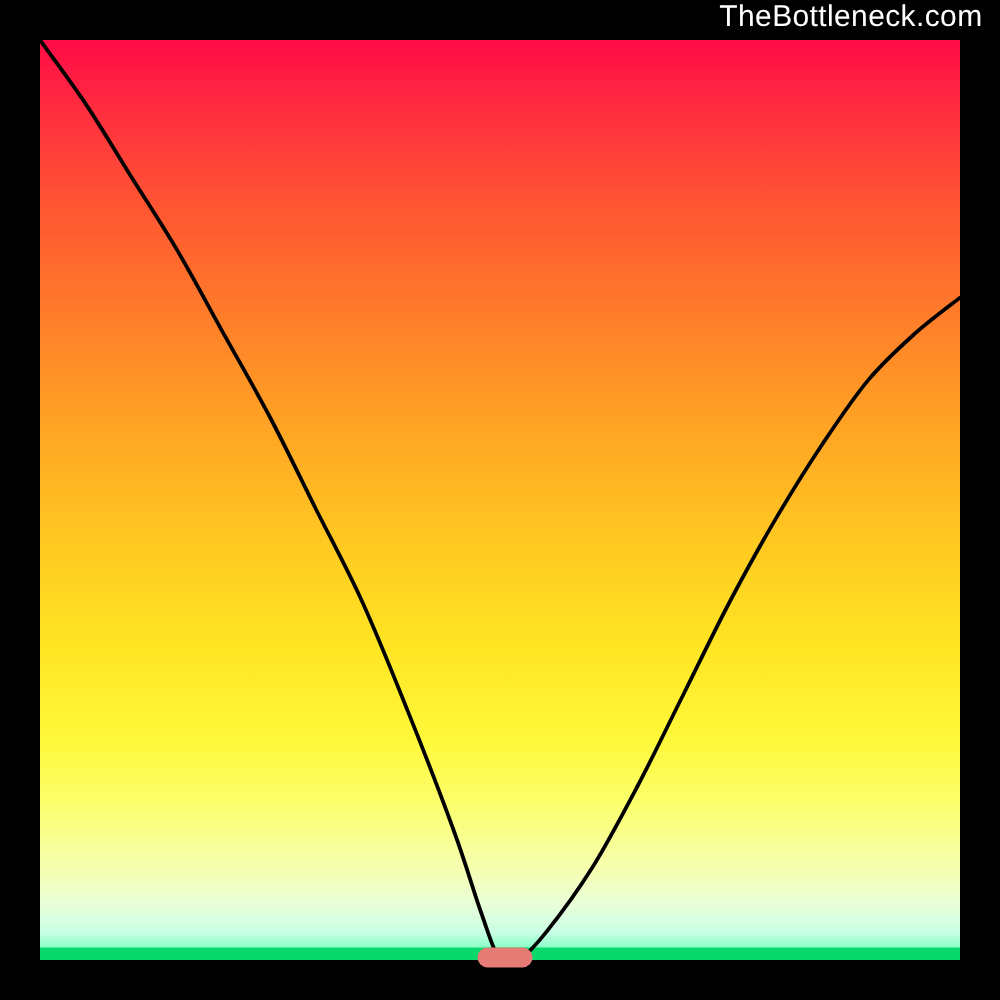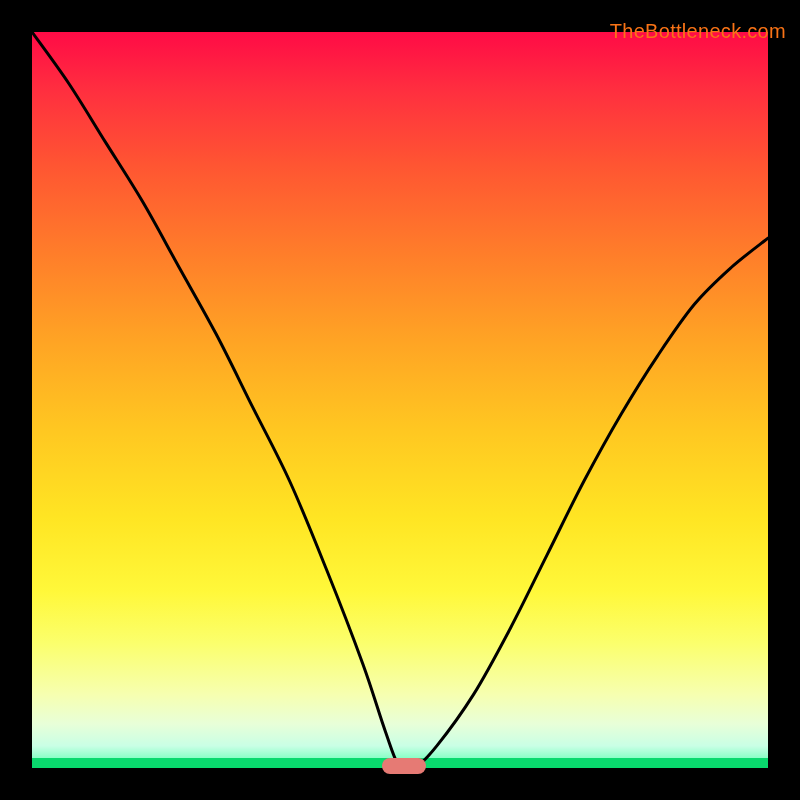--- a/index.html
+++ b/index.html
@@ -12,24 +12,24 @@
     font-family: Arial, Helvetica, sans-serif;
   }
   .frame {
     position: relative;
     width: 800px;
     height: 800px;
     background: #000;
   }
   .watermark {
     position: absolute;
-    top: 20px;
+    top: 0;
     right: 14px;
-    color: #f97316;
-    font-size: 20px;
+    color: #ffffff;
+    font-size: 24px;
     font-weight: 500;
     letter-spacing: 0.3px;
     z-index: 3;
   }
   .plot {
     position: absolute;
     left: 32px;
     top: 32px;
     width: 736px;
     height: 736px;

